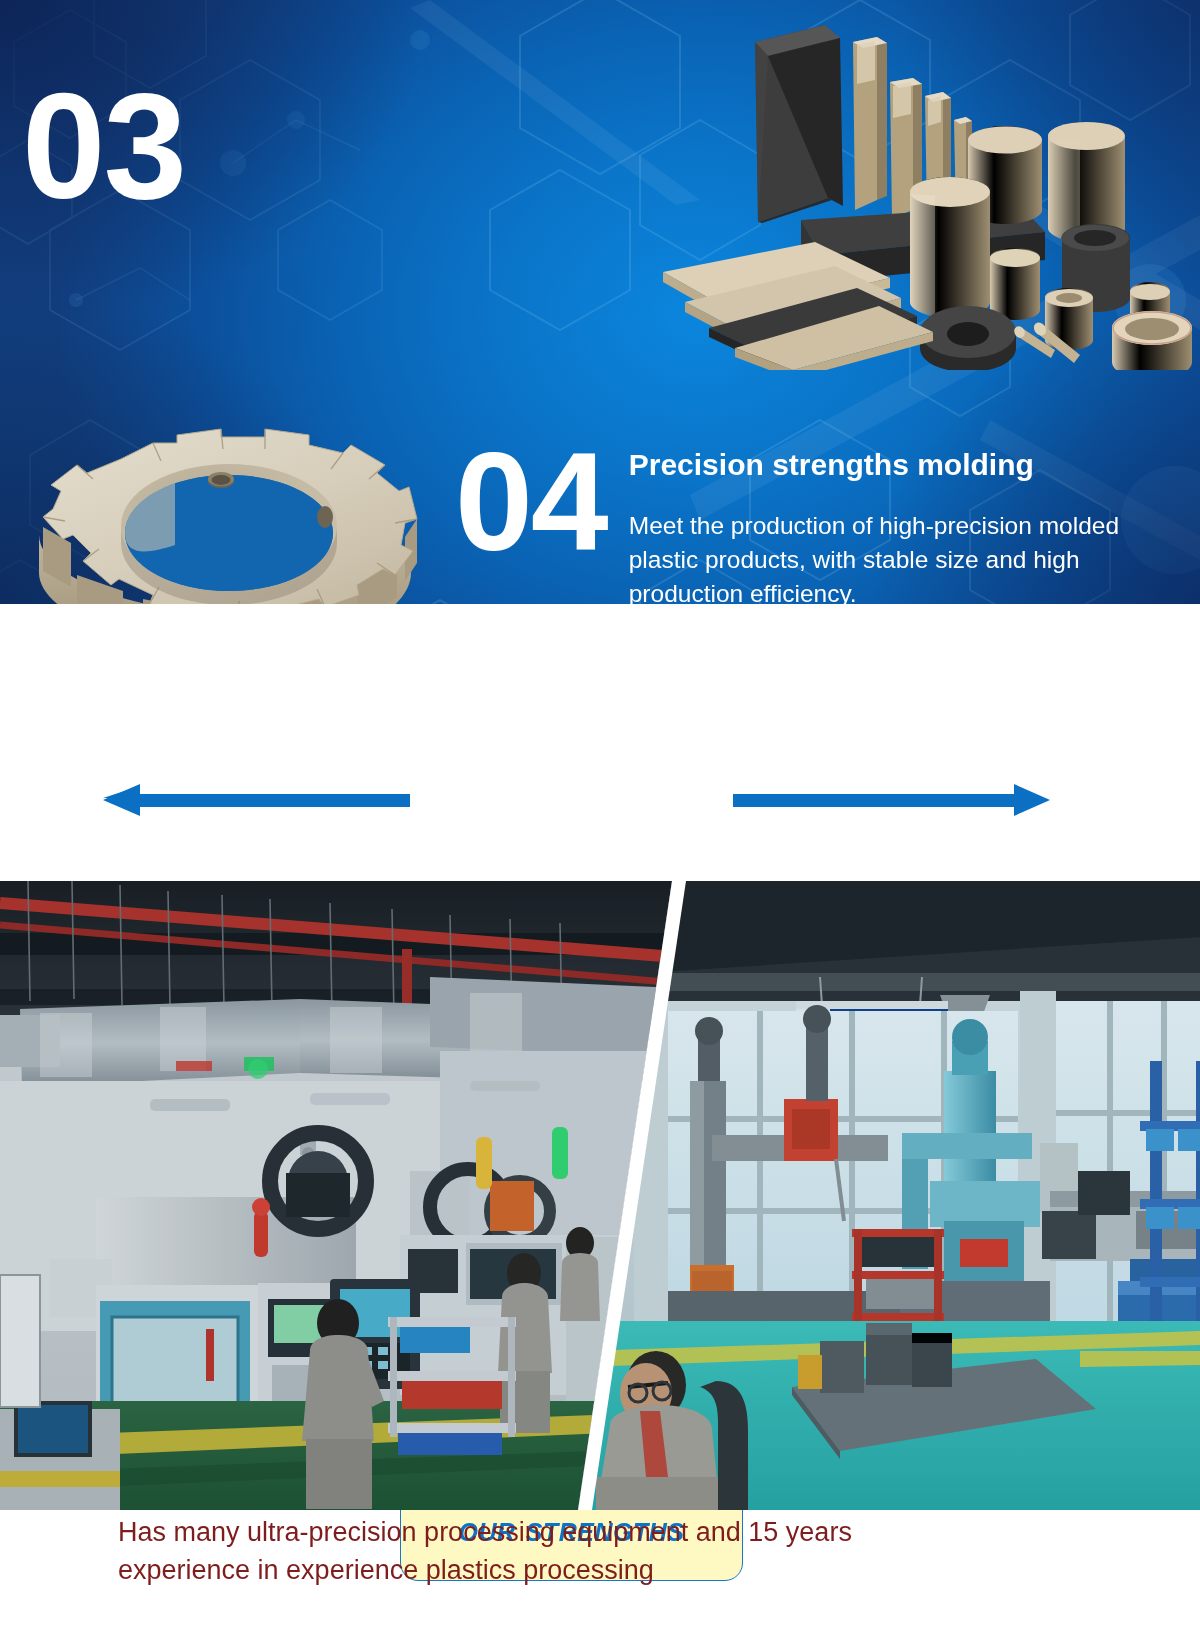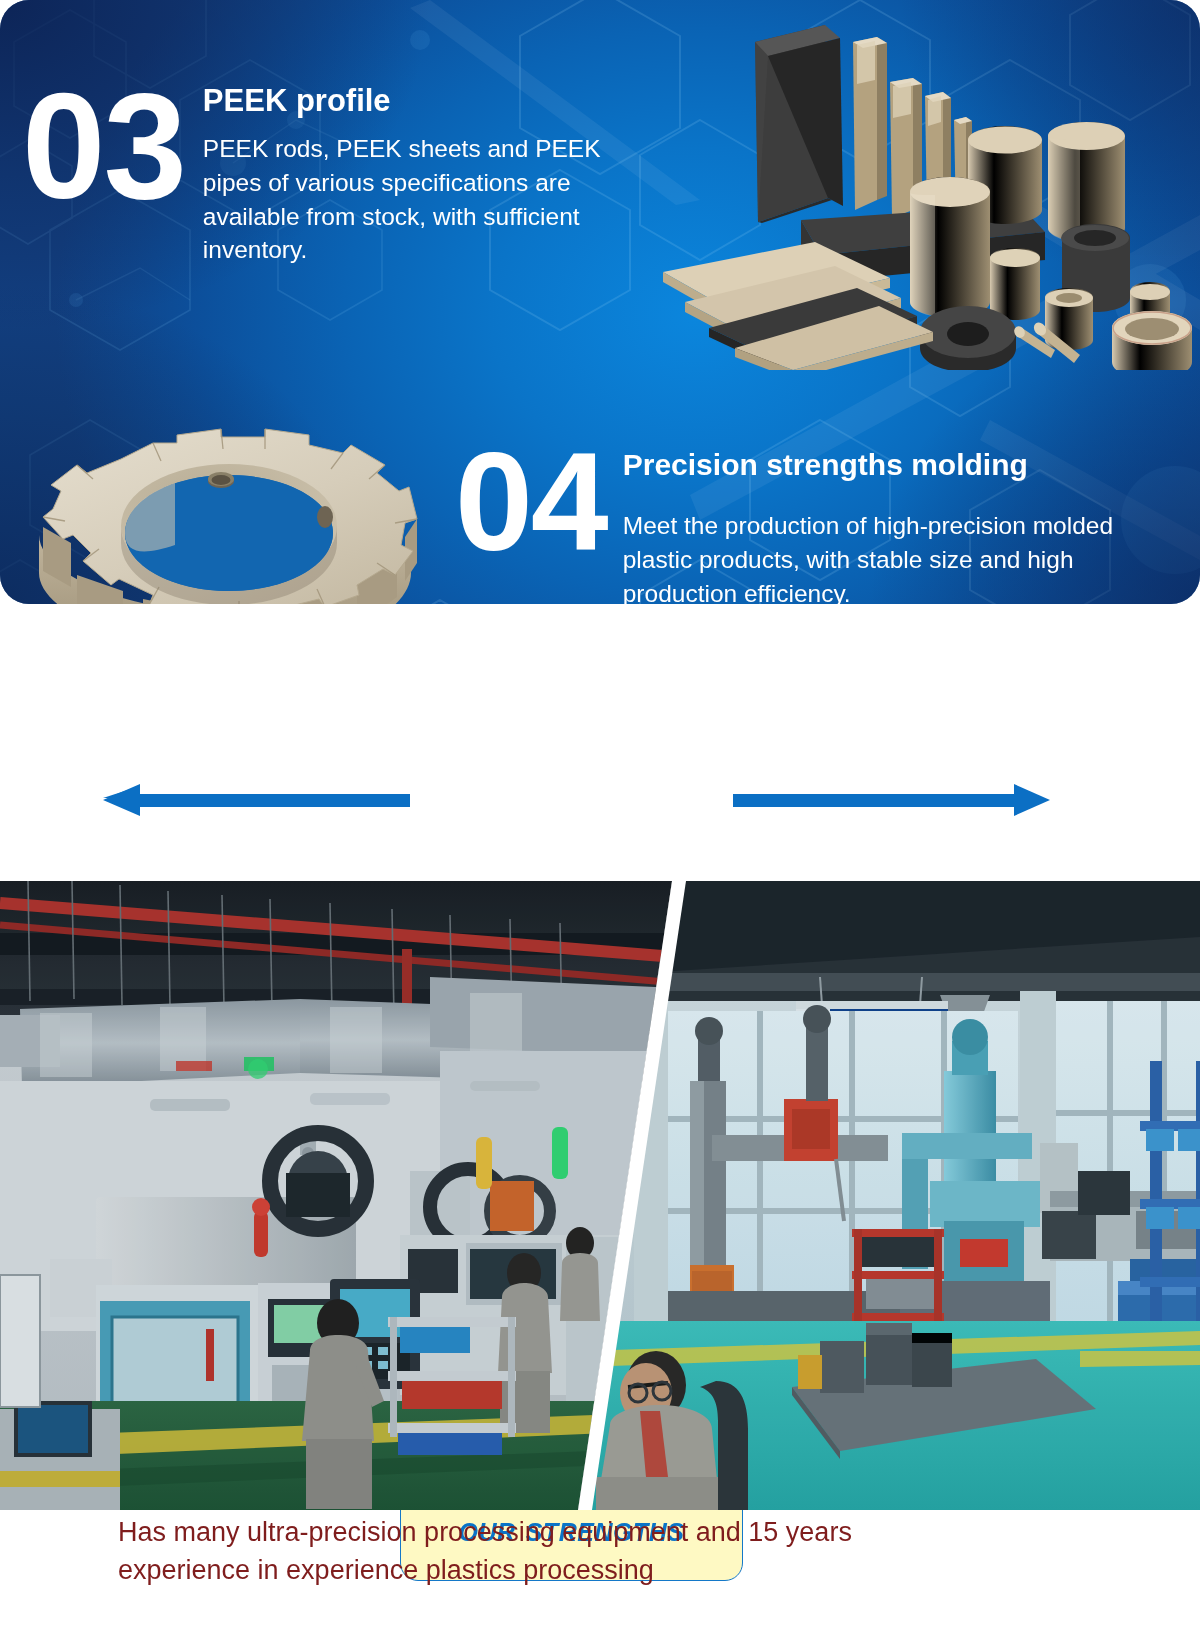--- a/index.html
+++ b/index.html
@@ -11,21 +11,20 @@
     position:relative;
   }
 
   
   .hero {
     position:absolute; left:0; top:0; width:1200px; height:604px;
     overflow:hidden;
     background:
       radial-gradient(ellipse 640px 520px at 58% 52%, #0b86dd 0%, #0a74c8 32%, #0a63b4 55%, #0c4f9b 78%, #123f80 100%),
       linear-gradient(115deg, #16306e 0%, #14437f 22%, #0f5ba4 48%, #0a6fc0 70%, #0d5098 90%, #123a74 100%);
-    border-radius: 29px;
   }
   .hero-dark-tl {
     position:absolute; left:0; top:0; width:430px; height:330px;
     background:radial-gradient(ellipse 430px 330px at 0% 0%, rgba(12,32,80,.85) 0%, rgba(14,40,92,.45) 55%, rgba(14,40,92,0) 100%);
   }
   .hero-dark-bl {
     position:absolute; left:0; bottom:0; width:380px; height:320px;
     background:radial-gradient(ellipse 380px 320px at 0% 100%, rgba(11,38,86,.75) 0%, rgba(12,44,92,.35) 60%, rgba(12,44,92,0) 100%);
   }
   .hero-dark-tr {
@@ -45,21 +44,21 @@
     color:#ffffff; font-weight:bold; line-height:.86;
     letter-spacing:-2px;
     font-family:"Liberation Sans", sans-serif;
   }
   .blk03 .bignum { font-size:150px; margin-right:18px; margin-top:4px; }
   .blk03 .txtwrap { padding-top:6px; }
   .h-title { color:#fff; font-size:31px; font-weight:bold; line-height:1.1; }
   .h-body  { color:#fff; font-size:24.5px; line-height:1.38; margin-top:14px; }
 
   .blk04 { position:absolute; left:455px; top:440px; width:720px; display:flex; }
-  .blk04 .bignum { font-size:140px; margin-right:16px; margin-top:2px; }
+  .blk04 .bignum { font-size:140px; margin-right:22px; margin-top:2px; }
   .blk04 .txtwrap { padding-top:8px; }
   .blk04 .h-title { font-size:30px; white-space:nowrap; }
   .blk04 .h-body { font-size:24.5px; margin-top:28px; }
 
   
   .prodimg { position:absolute; left:625px; top:10px; width:575px; height:360px; }
   .prodimg svg { display:block; }
 
   
   .gearimg { position:absolute; left:25px; top:395px; width:430px; height:290px; }
@@ -387,24 +386,20 @@
       <ellipse cx="196" cy="84" rx="13" ry="7" fill="#8a8068"></ellipse>
       <ellipse cx="196" cy="85" rx="9.5" ry="5" fill="#5b5243"></ellipse>
       <ellipse cx="300" cy="122" rx="8" ry="11" fill="#6e6453"></ellipse>
       <ellipse cx="244" cy="253" rx="14" ry="7" fill="#6a6151"></ellipse>
       <ellipse cx="244" cy="251" rx="14" ry="7" fill="#857b64"></ellipse>
     </svg>
   </div>
 
   <div class="blk03">
     <div class="bignum">03</div>
-    <div class="txtwrap">
-      <div class="h-title">PEEK profile</div>
-      <div class="h-body">PEEK rods, PEEK sheets and PEEK pipes of various specifications are available from stock, with sufficient inventory.</div>
-    </div>
   </div>
 
   <div class="blk04">
     <div class="bignum">04</div>
     <div class="txtwrap">
       <div class="h-title">Precision strengths molding</div>
       <div class="h-body">Meet the production of high-precision molded plastic products, with stable size and high production efficiency.</div>
     </div>
   </div>
 </section>

